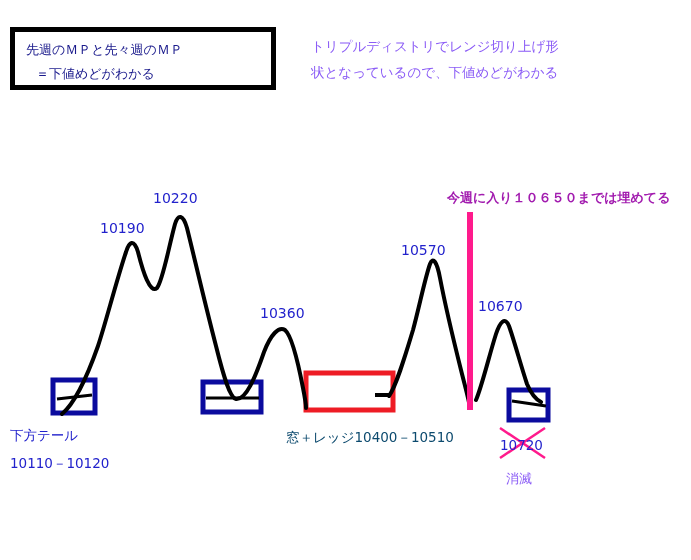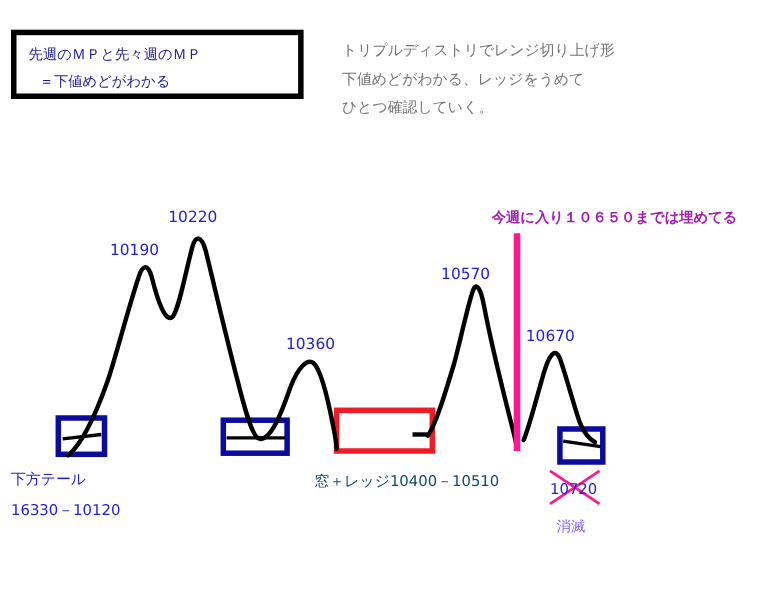--- a/index.html
+++ b/index.html
@@ -41,21 +41,21 @@
   #note-box .line1 { top: 9px; }
   #note-box .line2 { top: 33px; left: 21px; }
 
   
   #para {
     left: 311px;
     top: 33px;
     width: 360px;
   }
   #para .pline {
-    color: #737373;
+    color: #8b5cf6;
     font-size: 13.5px;
     line-height: 26px;
     white-space: nowrap;
     font-family: "DejaVu Sans", "Liberation Sans", sans-serif;
   }
 
   
   #pink-note {
     left: 447px;
     top: 189px;
@@ -152,31 +152,30 @@
     </g>
   </svg>
 
   <div id="note-box" class="abs">
     <div class="line line1">先週のＭＰと先々週のＭＰ</div>
     <div class="line line2">＝下値めどがわかる</div>
   </div>
 
   <div id="para" class="abs">
     <div class="pline">トリプルディストリでレンジ切り上げ形</div>
-    <div class="pline">下値めどがわかる、レッジをうめて</div>
-    <div class="pline">ひとつ確認していく。</div>
+    <div class="pline">状となっているので、下値めどがわかる</div>
   </div>
 
   <div id="pink-note" class="abs">今週に入り１０６５０までは埋めてる</div>
 
   <div class="abs price-label" style="left:100px; top:220px;">10190</div>
   <div class="abs price-label" style="left:153px; top:190px;">10220</div>
   <div class="abs price-label" style="left:260px; top:305px;">10360</div>
   <div class="abs price-label" style="left:401px; top:242px;">10570</div>
   <div class="abs price-label" style="left:478px; top:298px;">10670</div>
 
   <div class="abs blue-text" style="left:10px; top:427px;">下方テール</div>
-  <div class="abs blue-text" style="left:10px; top:455px;">16330－10120</div>
+  <div class="abs blue-text" style="left:10px; top:455px;">10110－10120</div>
   <div class="abs red-text" style="left:286px; top:429px;">窓＋レッジ10400－10510</div>
   <div class="abs blue-text" style="left:500px; top:437px;">10720</div>
   <div class="abs pink-text" style="left:506px; top:470px;">消滅</div>
 
 </div>
 
 </body></html>

